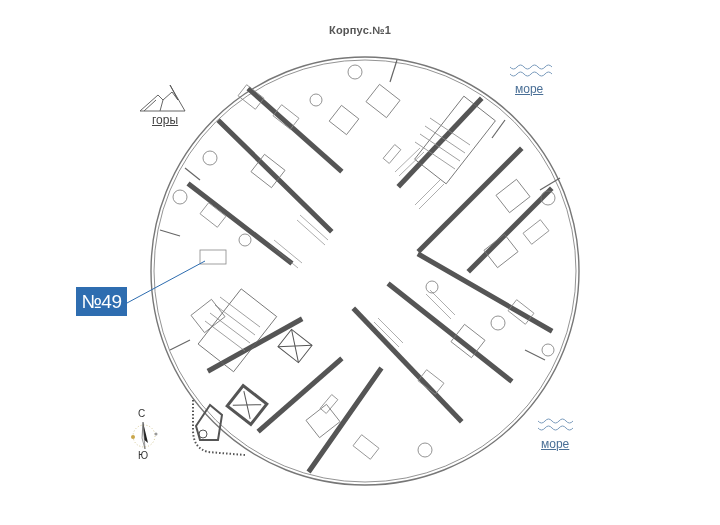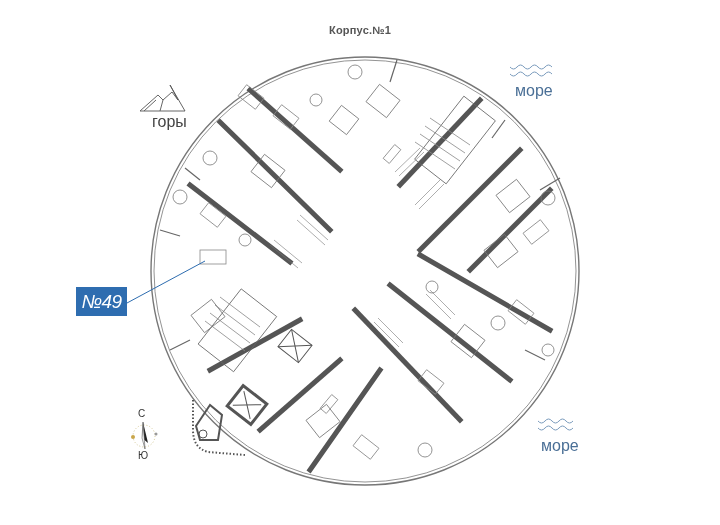--- a/index.html
+++ b/index.html
@@ -1,23 +1,23 @@
 <!DOCTYPE html>
 <html><head>
 <meta charset="utf-8">
 <style>
   html,body{margin:0;padding:0;background:#ffffff;}
   body{width:720px;height:525px;position:relative;overflow:hidden;font-family:"Liberation Sans",sans-serif;}
   .title{position:absolute;left:0;width:720px;top:24px;text-align:center;font-size:11px;font-weight:bold;color:#555;letter-spacing:0.2px;}
   .plan{position:absolute;left:0;top:0;width:720px;height:525px;}
-  .legend-label{position:absolute;font-size:16px;}
+  .legend-label{position:absolute;font-size:12px;text-decoration:underline;}
   .mountains-label{left:152px;top:113px;color:#444;}
   .sea-top-label{left:515px;top:82px;color:#4a6f96;}
   .sea-bot-label{left:541px;top:437px;color:#4a6f96;}
-  .unit-badge{position:absolute;left:76px;top:287px;width:51px;height:29px;background:#2e6db0;color:#fff;font-size:19px;display:flex;align-items:center;justify-content:center;letter-spacing:-0.5px;font-style:italic;}
+  .unit-badge{position:absolute;left:76px;top:287px;width:51px;height:29px;background:#2e6db0;color:#fff;font-size:19px;display:flex;align-items:center;justify-content:center;letter-spacing:-0.5px;}
   .compass-n{position:absolute;left:138px;top:408px;font-size:10px;color:#333;}
   .compass-s{position:absolute;left:138px;top:450px;font-size:10px;color:#333;}
 </style>
 </head>
 <body>
 
 <div class="title">Корпус.№1</div>
 
 <svg class="plan" viewBox="0 0 720 525" xmlns="http://www.w3.org/2000/svg">
 

